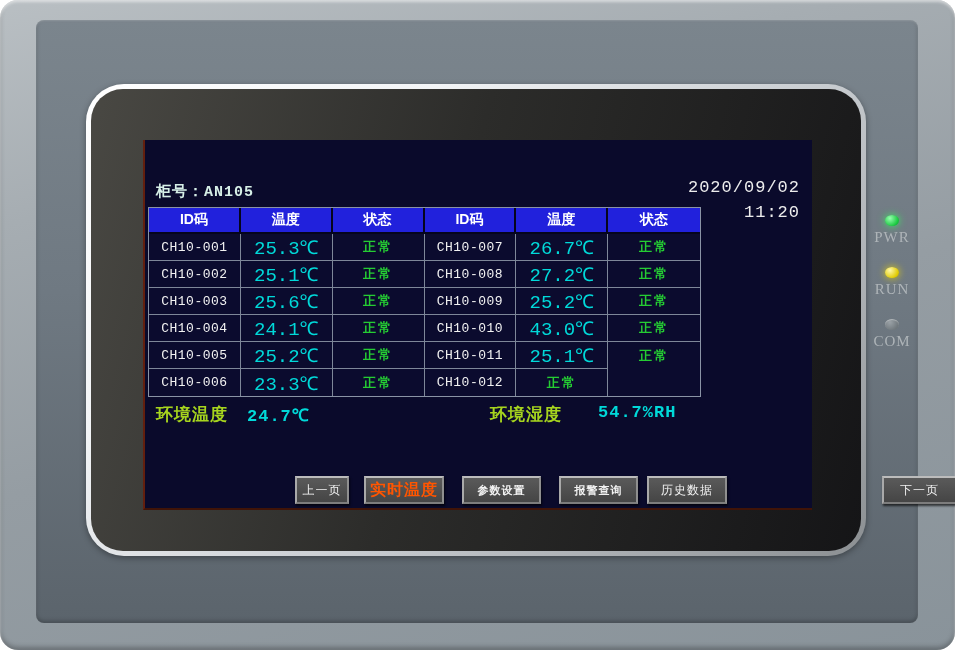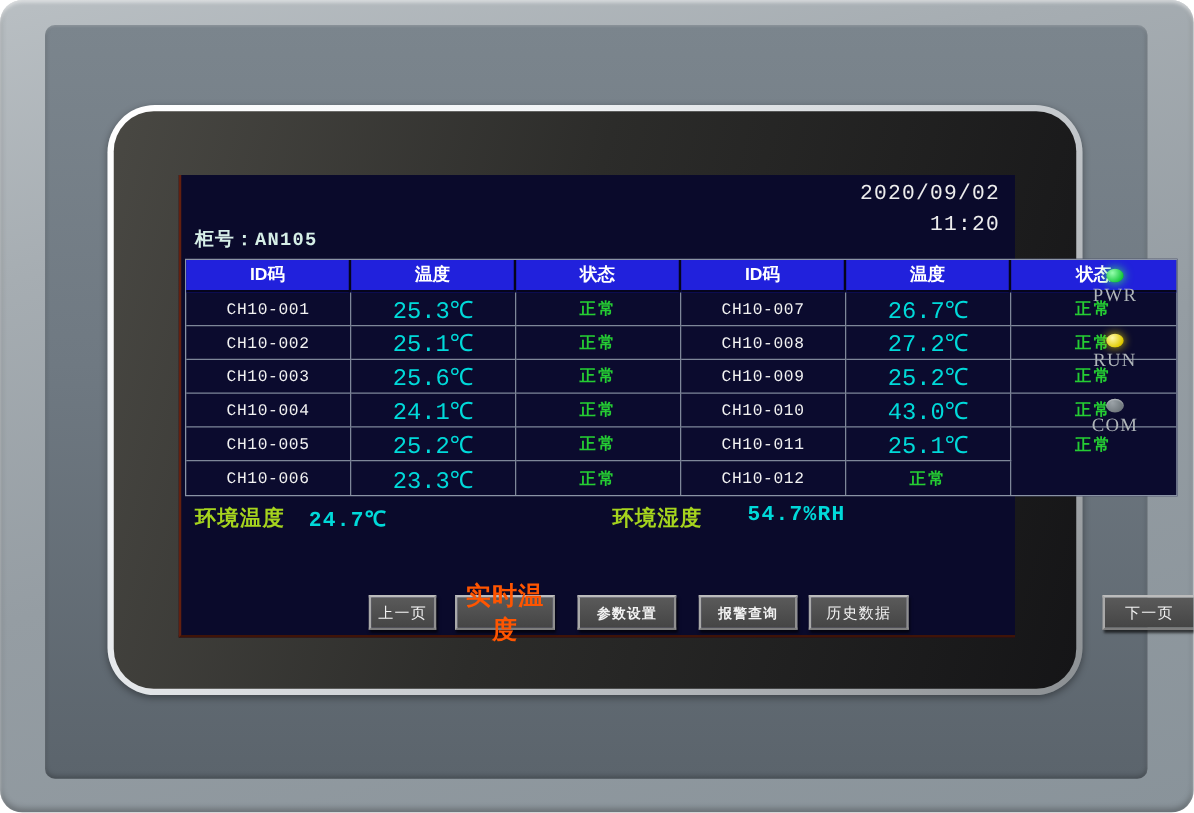--- a/index.html
+++ b/index.html
@@ -28,31 +28,31 @@
   }
   
   .screen{
     position:absolute;left:143px;top:140px;width:669px;height:370px;
     background:#0a0a2b;
     border-left:2px solid #63200f;
     border-bottom:2px solid #401408;
   }
   .date,.time{
     position:absolute;right:12px;color:#ededed;
-    font:17px "Liberation Mono","DejaVu Sans Mono",monospace;letter-spacing:1px;
+    font:17px "Liberation Mono","DejaVu Sans Mono",monospace;letter-spacing:1px;margin-top:32px;
   }
   .date{top:6px;}
   .time{top:31px;}
   .cabinet{
     position:absolute;left:11px;top:42px;color:#d6efe7;
     font:bold 15px "Liberation Mono","DejaVu Sans Mono",monospace;letter-spacing:1px;
   }
   
   .tbl{
-    position:absolute;left:3px;top:67px;width:794px;
+    position:absolute;left:3px;top:67px;width:553px;
     display:grid;grid-template-columns:repeat(6,1fr);
     border:1px solid #8a93a5;background:#0b0b2e;
   }
   .th{
     height:26px;background:#2121dc;color:#ffffff;
     display:flex;align-items:center;justify-content:center;
     font:bold 14px "Liberation Sans",sans-serif;
     border-right:2px solid #05051c;border-bottom:2px solid #05051c;
   }
   .th:nth-child(6n){border-right:none;}
@@ -76,21 +76,21 @@
     position:absolute;top:336px;height:28px;
     display:flex;align-items:center;justify-content:center;
     background:linear-gradient(180deg,#5a5a5a,#454545);
     border:2px solid;border-color:#bcbcbc #8f8f8f #7d7d7d #a9a9a9;
     box-shadow:1px 2px 2px rgba(0,0,0,.65);
     color:#f2f2f2;cursor:pointer;font-family:"Liberation Sans",sans-serif;
     letter-spacing:1px;
     text-align:center;
   }
   .hbtn.small{font-size:12px;}
-  .hbtn.mid{font-size:20px;font-weight:bold;}
+  .hbtn.mid{font-size:16px;font-weight:bold;}
   .hbtn.big{font-size:11px;font-weight:bold;}
   .hbtn.active{color:#ff5500;}
   .b-prev{left:150px;width:54px;}
   .b-rt{left:219px;width:80px;}
   .b-param{left:317px;width:79px;}
   .b-alarm{left:414px;width:79px;}
   .b-hist{left:502px;width:80px;}
   .b-next{left:737px;width:75px;}
   
   .led-unit{position:absolute;left:866px;width:52px;display:flex;flex-direction:column;align-items:center;gap:3px;}

